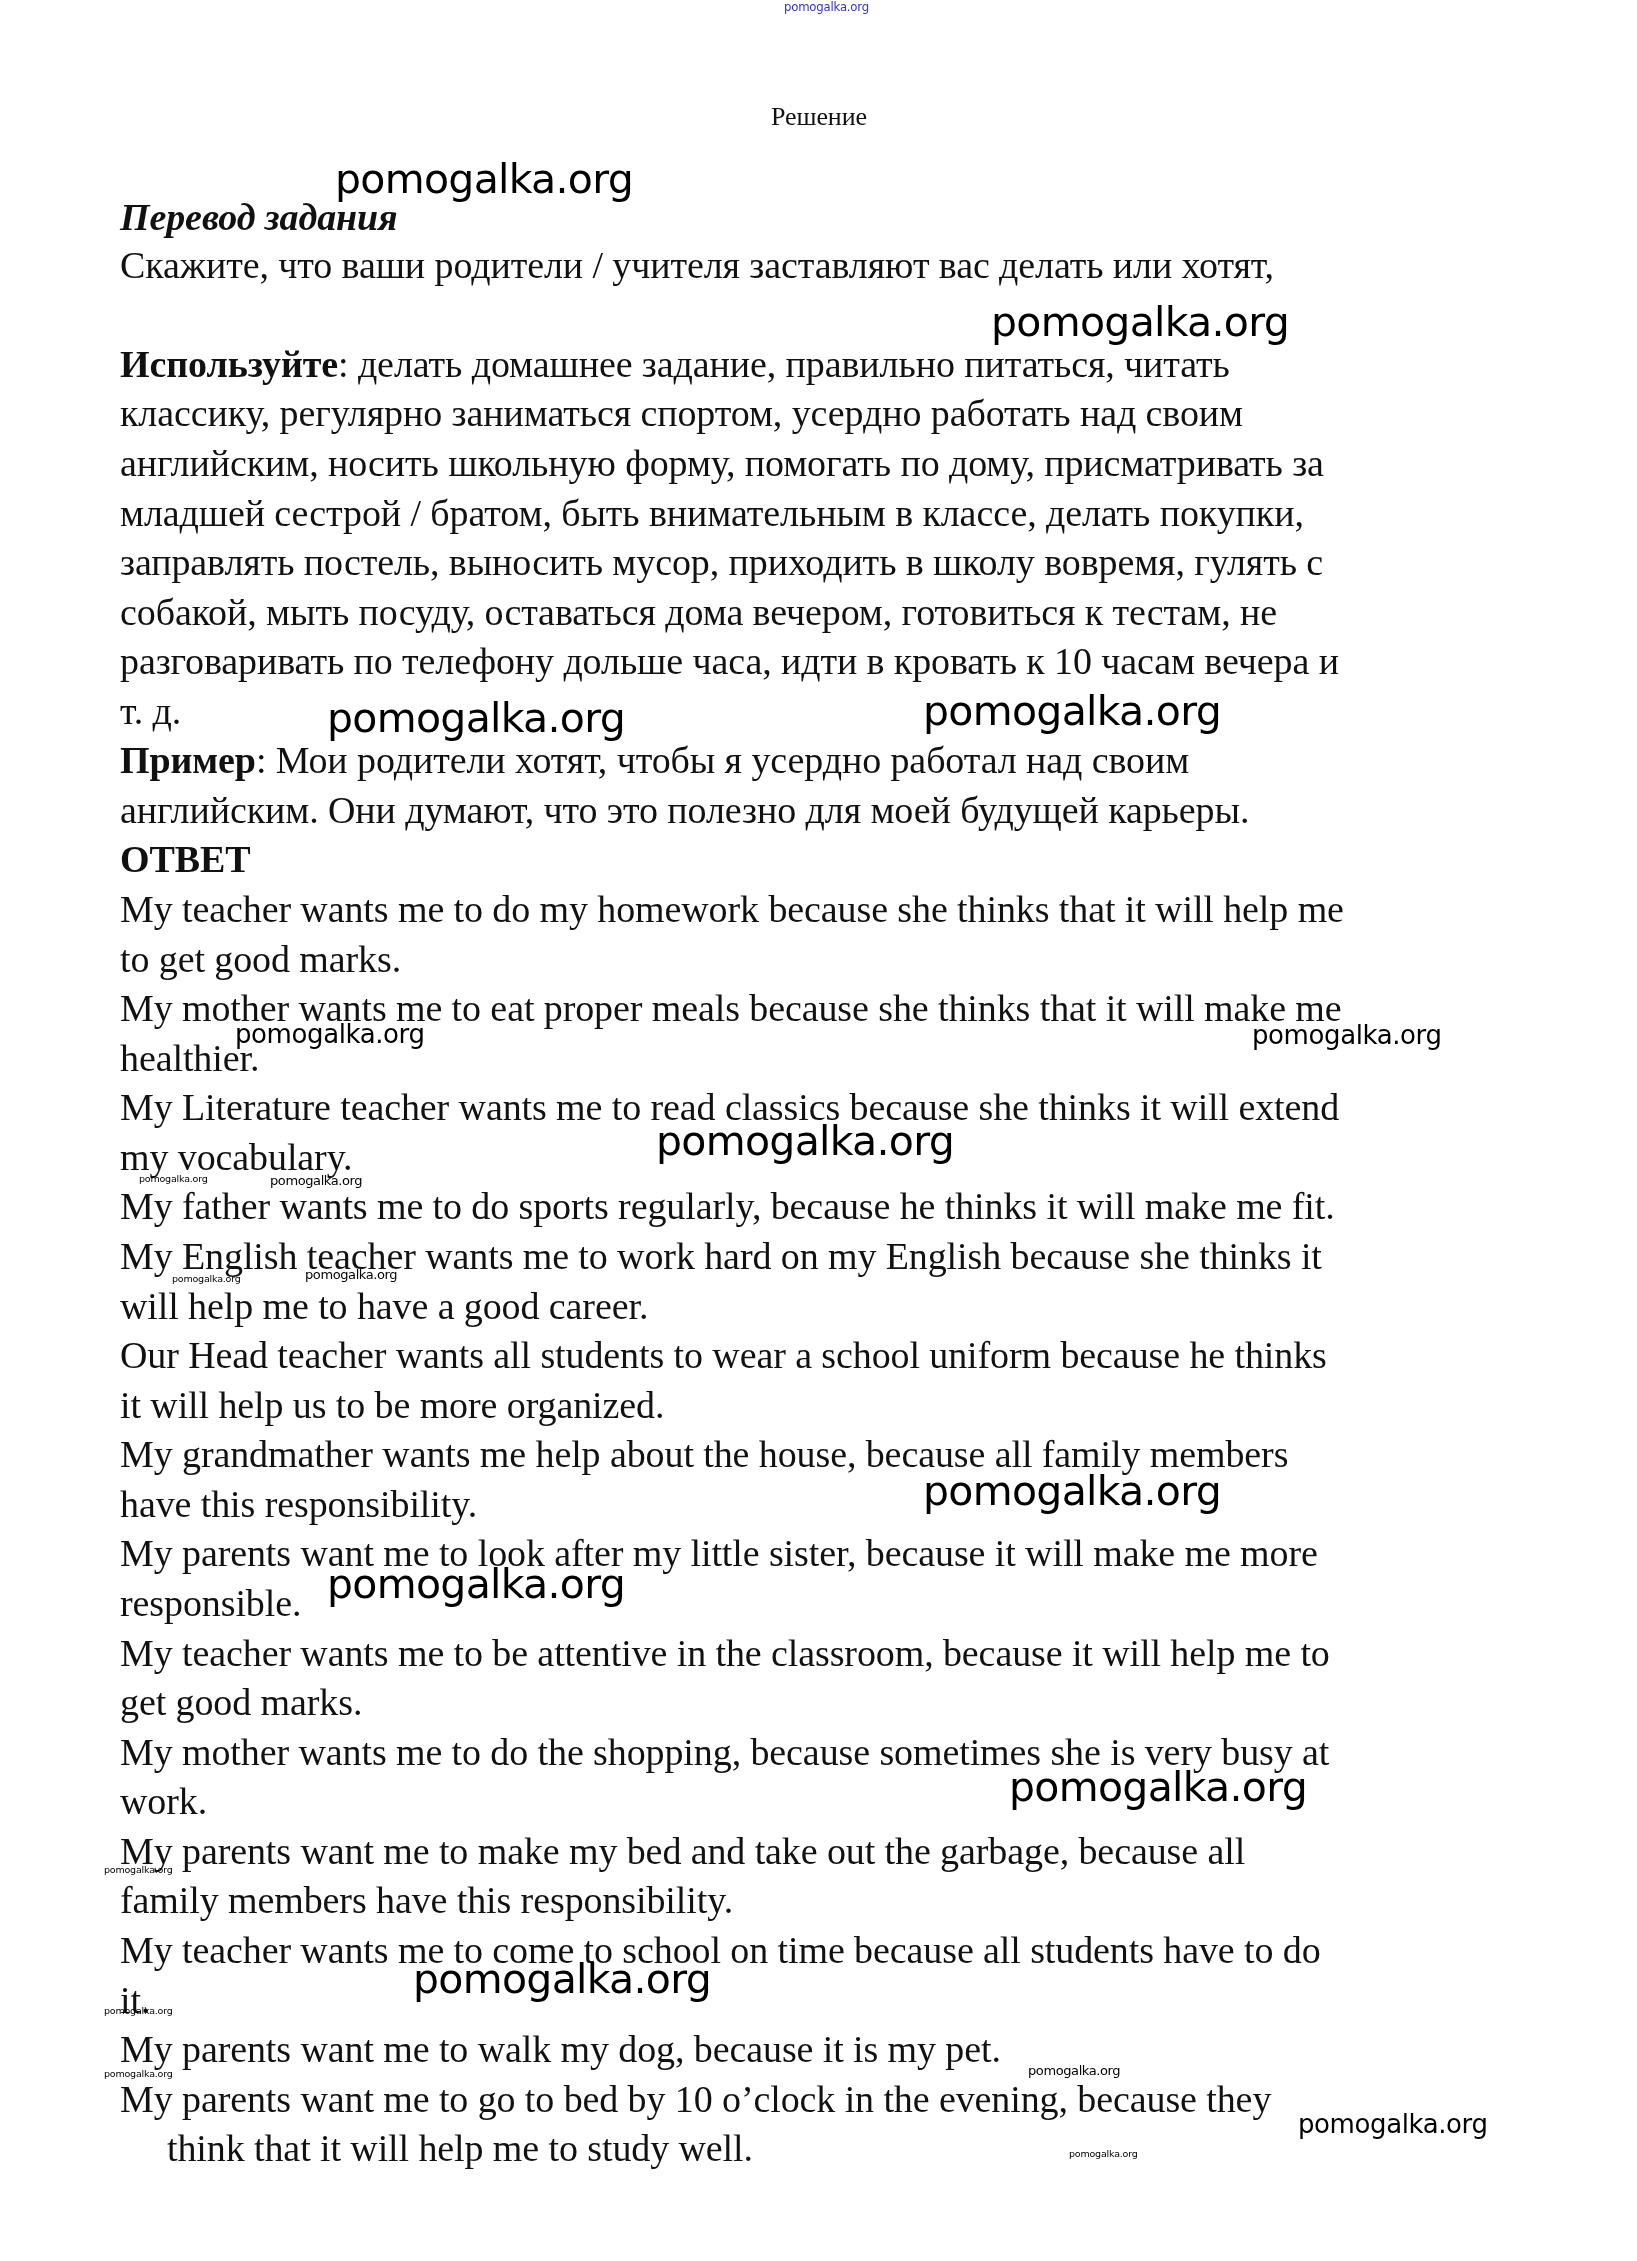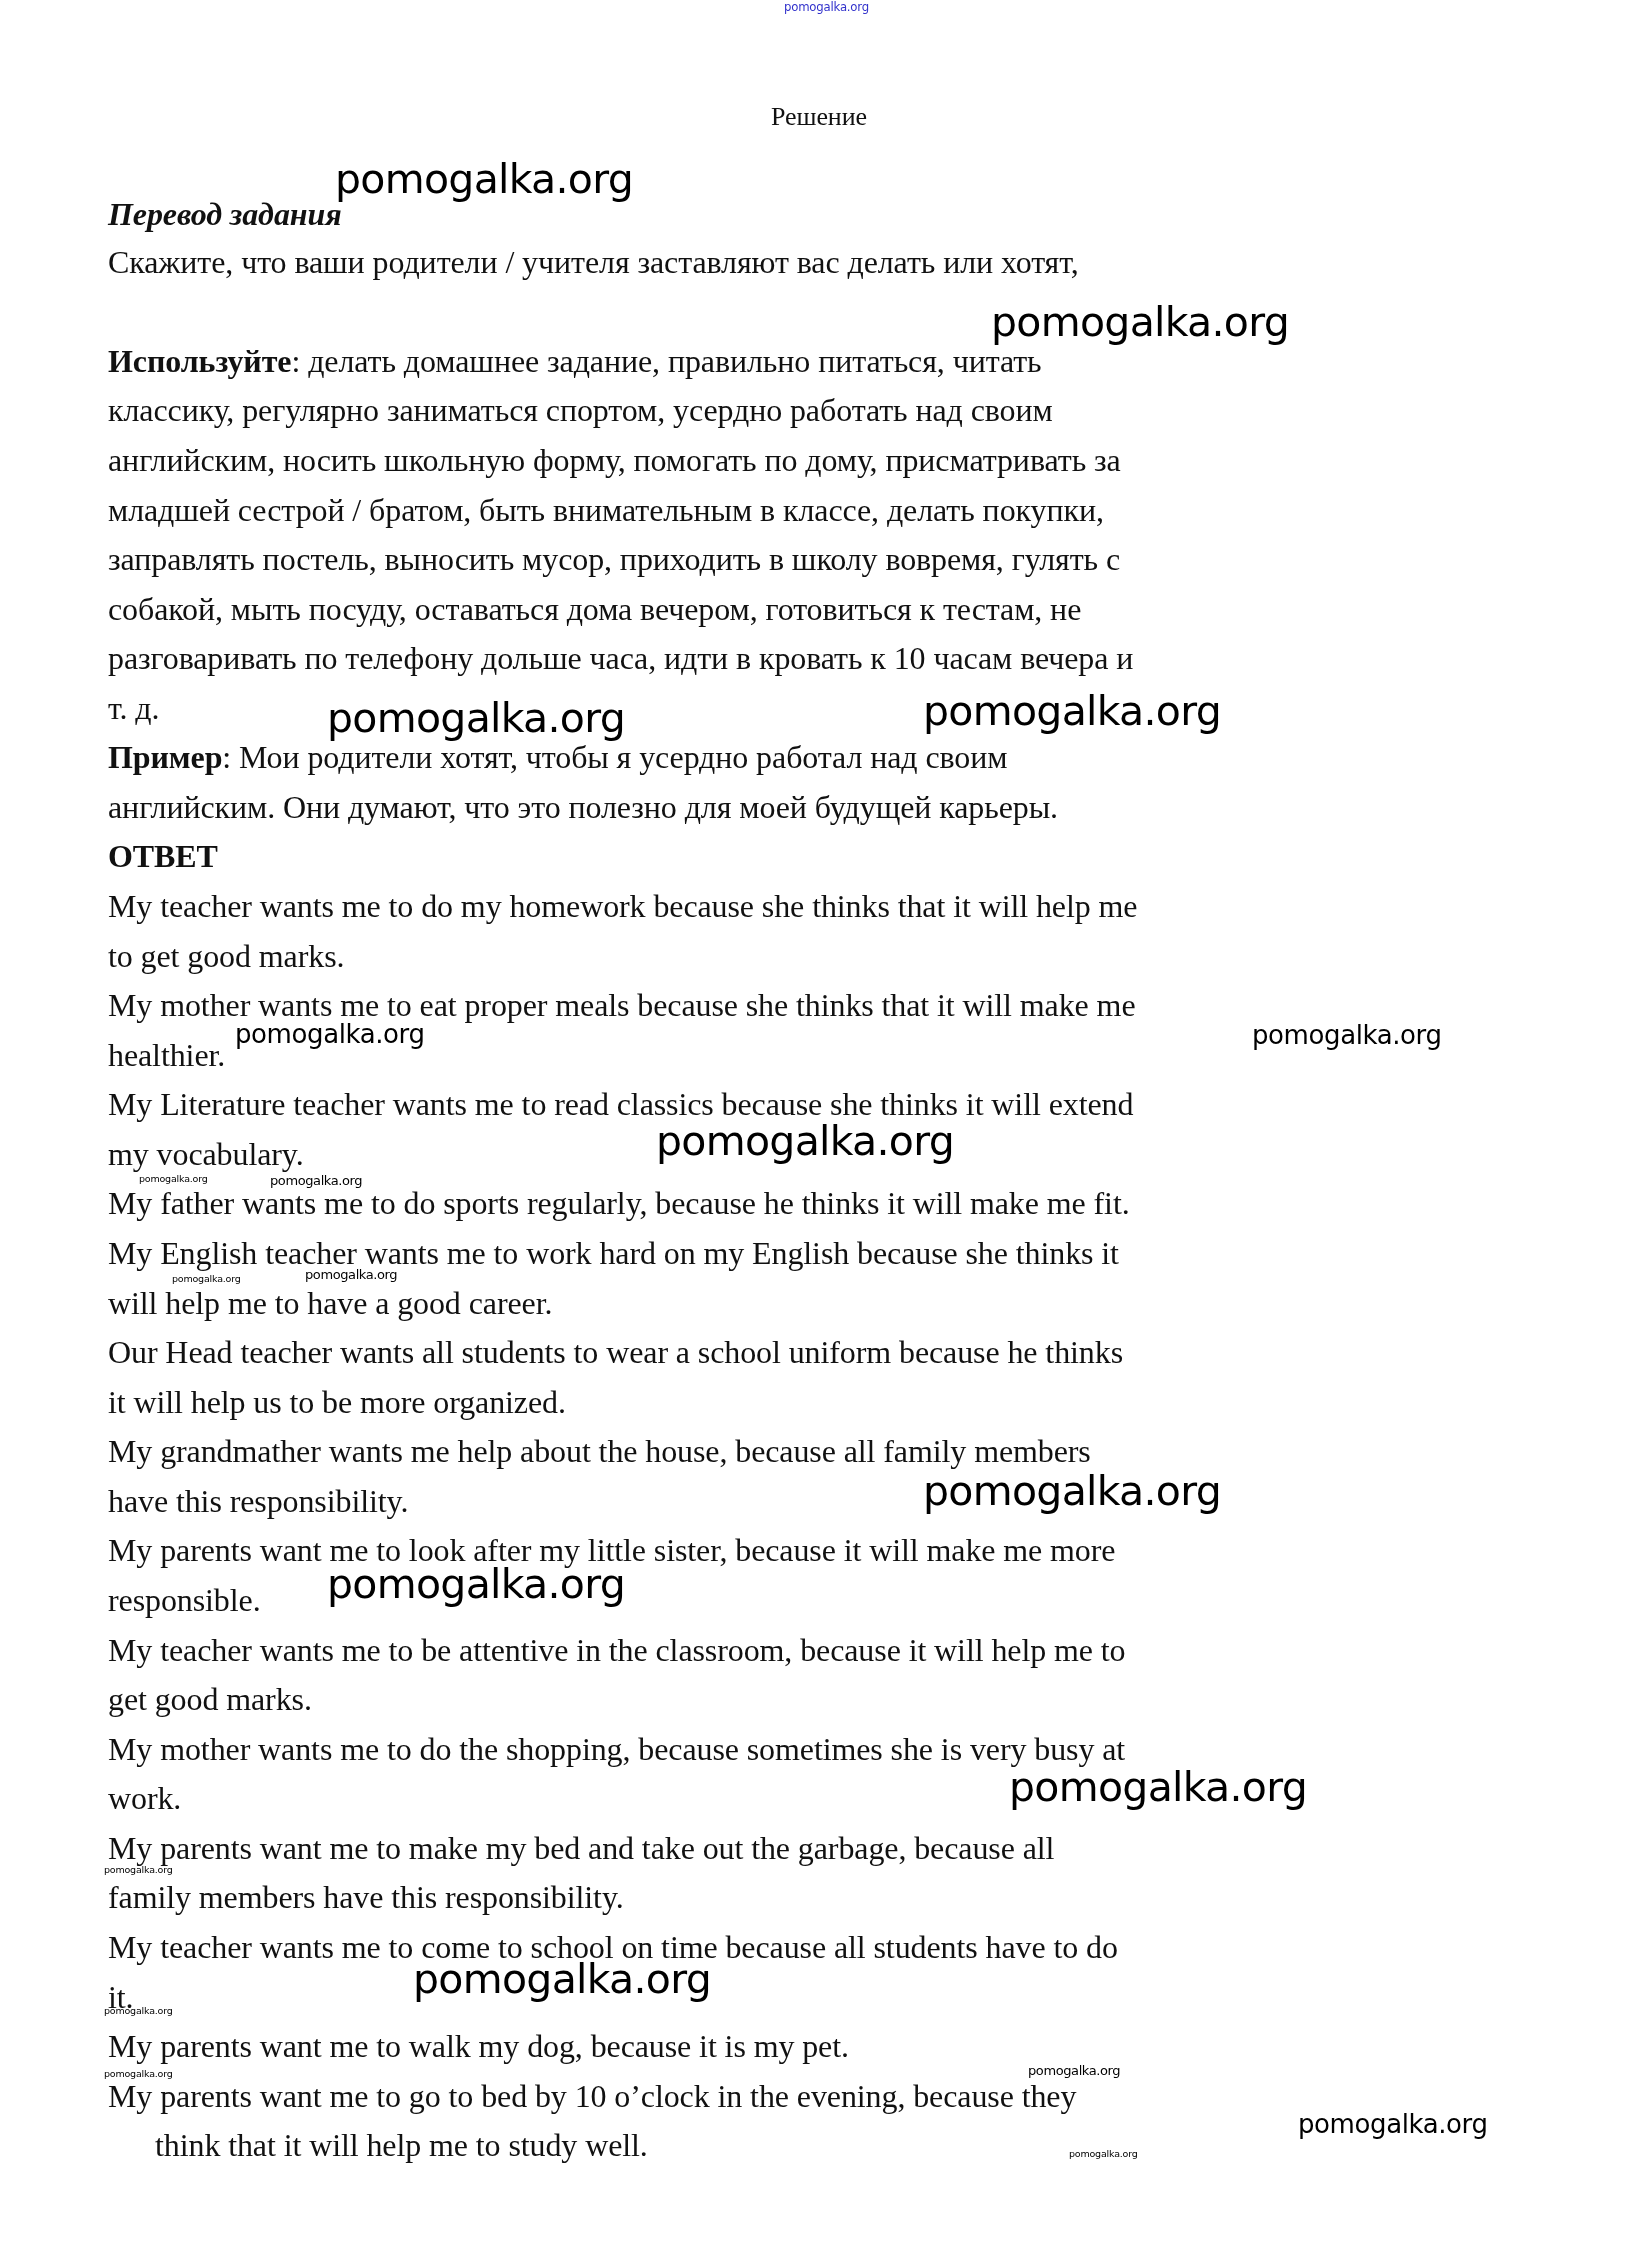--- a/index.html
+++ b/index.html
@@ -1,20 +1,20 @@
 <!DOCTYPE html>
 <html style="font-size:11.7px"><head>
 <meta charset="utf-8">
 <style>
   html, body { margin: 0; padding: 0; background: #ffffff; }
   body { width: 1638px; height: 2261px; position: relative; overflow: hidden; }
   .page { position: absolute; left: 0; top: 0; width: 1638px; height: 2261px; background: #fff; }
   .ln {
-    position: absolute; left: 108px; white-space: nowrap;
-    font-family: "Liberation Serif", serif; font-size: 32px; color: #111;
+    position: absolute; left: 120px; white-space: nowrap;
+    font-family: "Liberation Serif", serif; font-size: 38px; color: #111;
     line-height: 1; letter-spacing: -0.1px;
   }
   .title { left: 0; width: 1638px; text-align: center; font-size: 26px; }
   .it-bold { font-style: italic; font-weight: bold; }
   .bold { font-weight: bold; }
   .wm {
     position: absolute; white-space: nowrap;
     font-family: "DejaVu Sans", sans-serif; color: #000; line-height: 1;
   }
   .wm-big { font-size: 41px; font-weight: normal; letter-spacing: -0.7px; }

